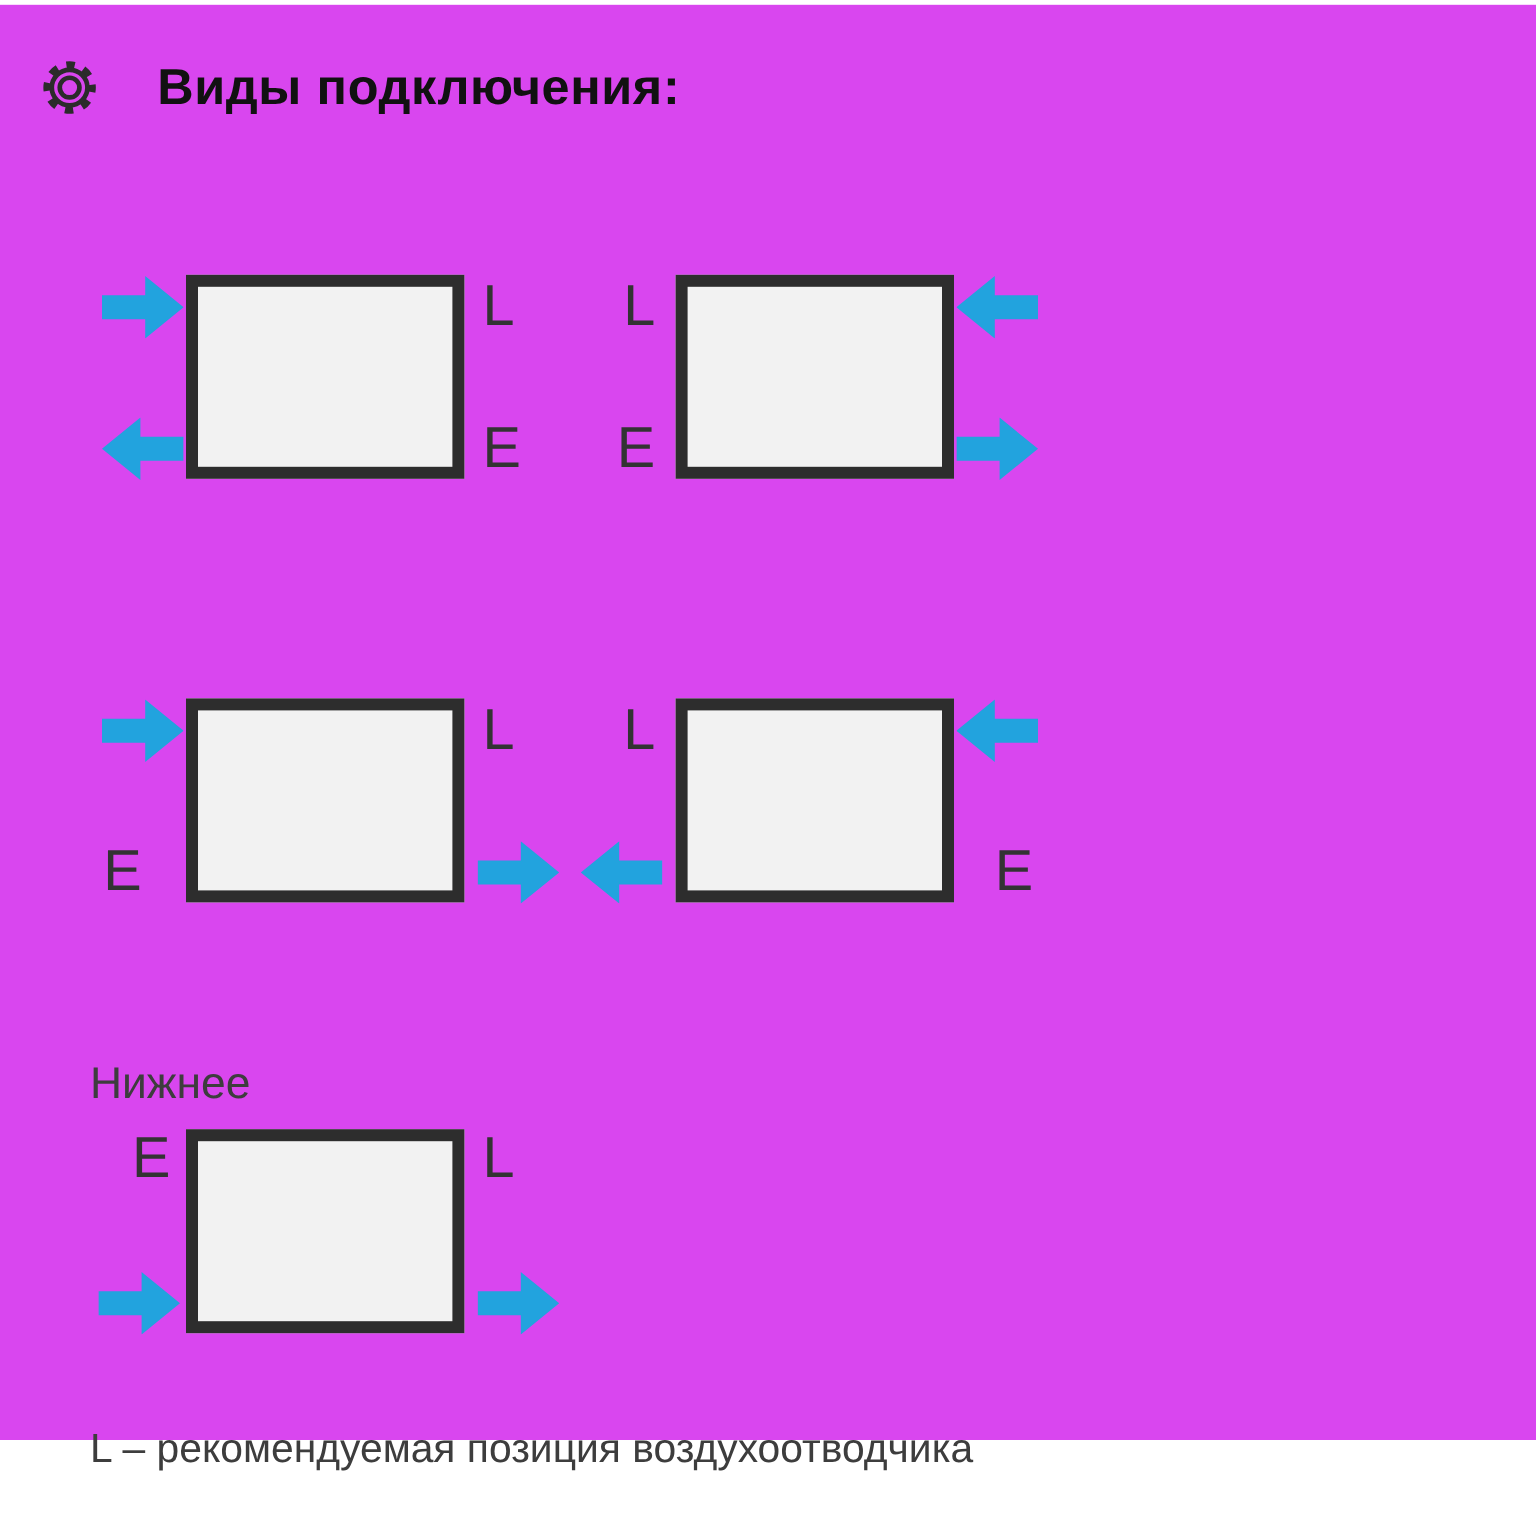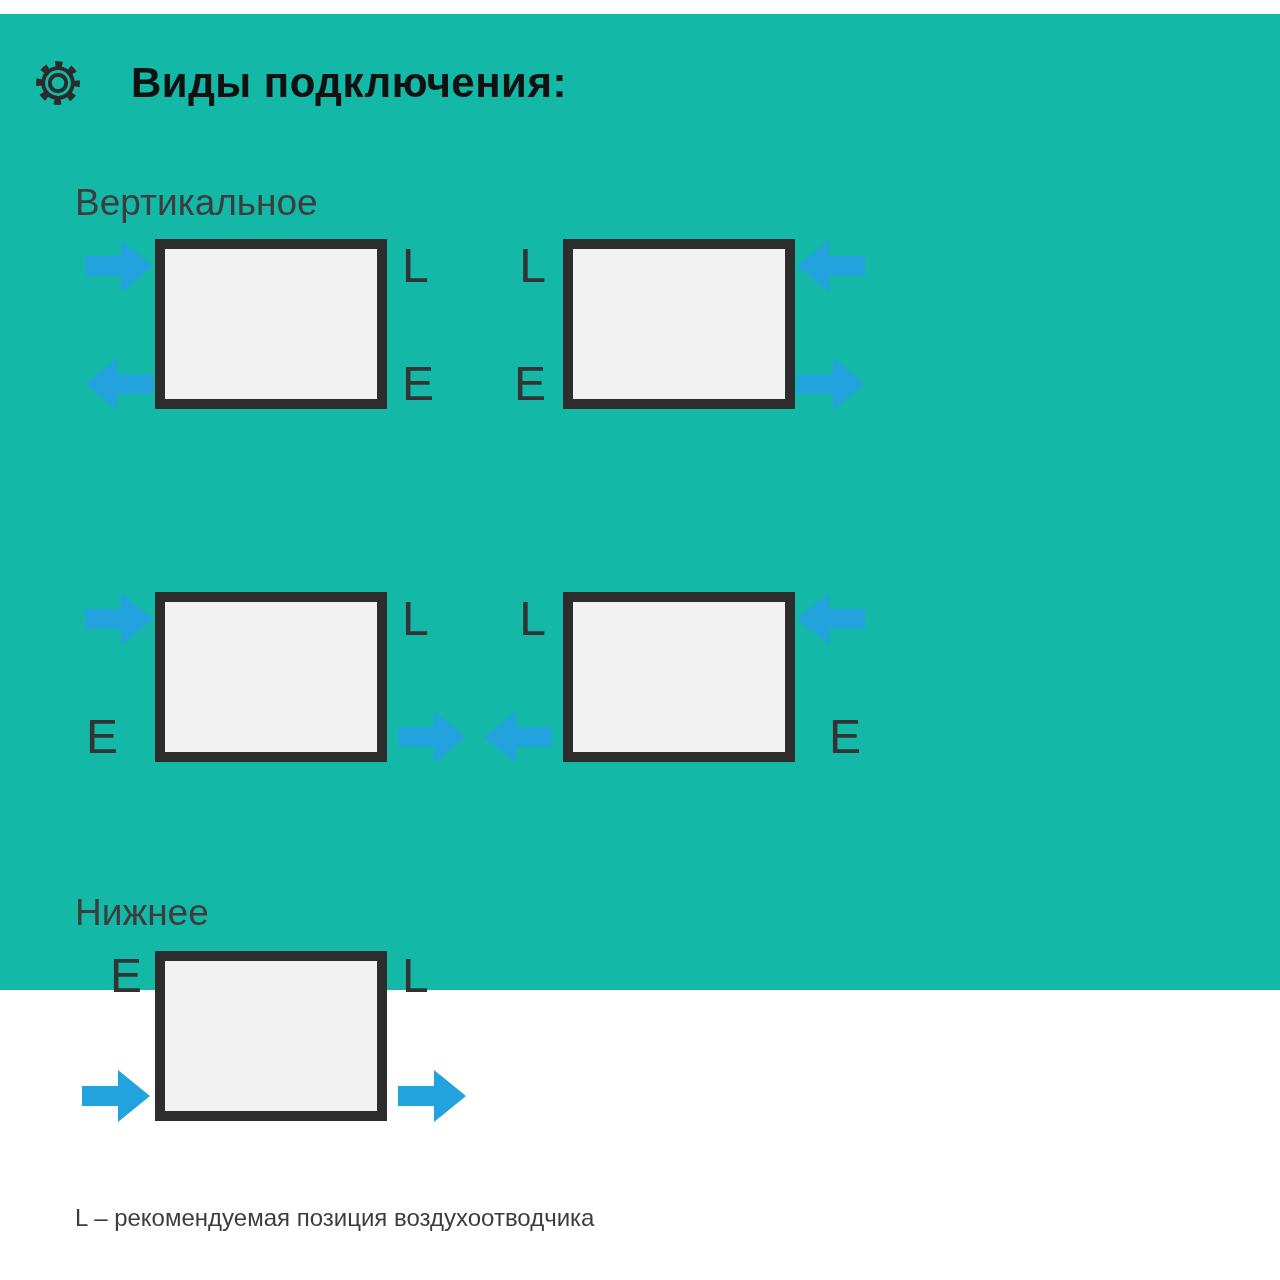--- a/index.html
+++ b/index.html
@@ -1,21 +1,21 @@
 <!DOCTYPE html>
 <html><head>
 <meta charset="utf-8">
 <style>
   * { margin: 0; padding: 0; box-sizing: border-box; }
   html, body { background: #ffffff; }
   body {
     font-family: "Liberation Sans", "DejaVu Sans", sans-serif;
     width: 1280px; height: 1280px; position: relative; overflow: hidden;
   }
-  .page { position: absolute; left: 0; top: 14px; width: 1280px; height: 976px; background: #14b8a6; }
+  .page { position: absolute; left: 0; top: 4px; width: 1280px; height: 1196px; background: #d946ef; }
 
   
   .gear { position: absolute; left: 33px; top: 44px; width: 50px; height: 50px; color: #2b2b2b; }
   .page-title {
     position: absolute; left: 131px; top: 44px;
     font-size: 42px; font-weight: 700; color: #111111; line-height: 50px;
     letter-spacing: 0.5px; white-space: nowrap;
   }
 
   
@@ -41,39 +41,38 @@
     position: absolute; width: 48px;
     font-size: 48px; font-weight: 400; color: #333333; line-height: 56px;
   }
   .pl-left  { text-align: left; }
   .pl-right { text-align: right; }
   .pl-center{ text-align: center; width: 44px; }
 
   
   .legend {
     position: absolute; left: 75px; top: 1186px;
-    font-size: 24px; font-weight: 400; color: #3d3d3d; line-height: 35px;
+    font-size: 34px; font-weight: 400; color: #3d3d3d; line-height: 35px;
     white-space: nowrap;
   }
 </style>
 </head>
 <body>
 
 <div class="page">
 
   <span class="gear">
     <svg viewBox="0 0 64 64" fill="none" stroke="currentColor">
       <circle cx="32" cy="32" r="23" stroke-width="10" stroke-dasharray="8.6 9.46" stroke-dashoffset="4"></circle>
       <circle cx="32" cy="32" r="19" stroke-width="5"></circle>
       <circle cx="32" cy="32" r="10.5" stroke-width="5"></circle>
     </svg>
   </span>
   <h1 class="page-title">Виды подключения:</h1>
 
-  <h2 class="section-title" style="top:166px">Вертикальное</h2>
 
   <div class="radiator" style="left:155px; top:225px"></div>
   <span class="arrow" style="left:85px; top:226px">
     <svg viewBox="0 0 68 52">
         <polygon fill="currentColor" points="0,16 36,16 36,0 68,26 36,52 36,36 0,36"></polygon>
       </svg>
   </span>
   <span class="arrow arrow-left" style="left:85px; top:344px">
     <svg viewBox="0 0 68 52">
         <polygon fill="currentColor" points="0,16 36,16 36,0 68,26 36,52 36,36 0,36"></polygon>

